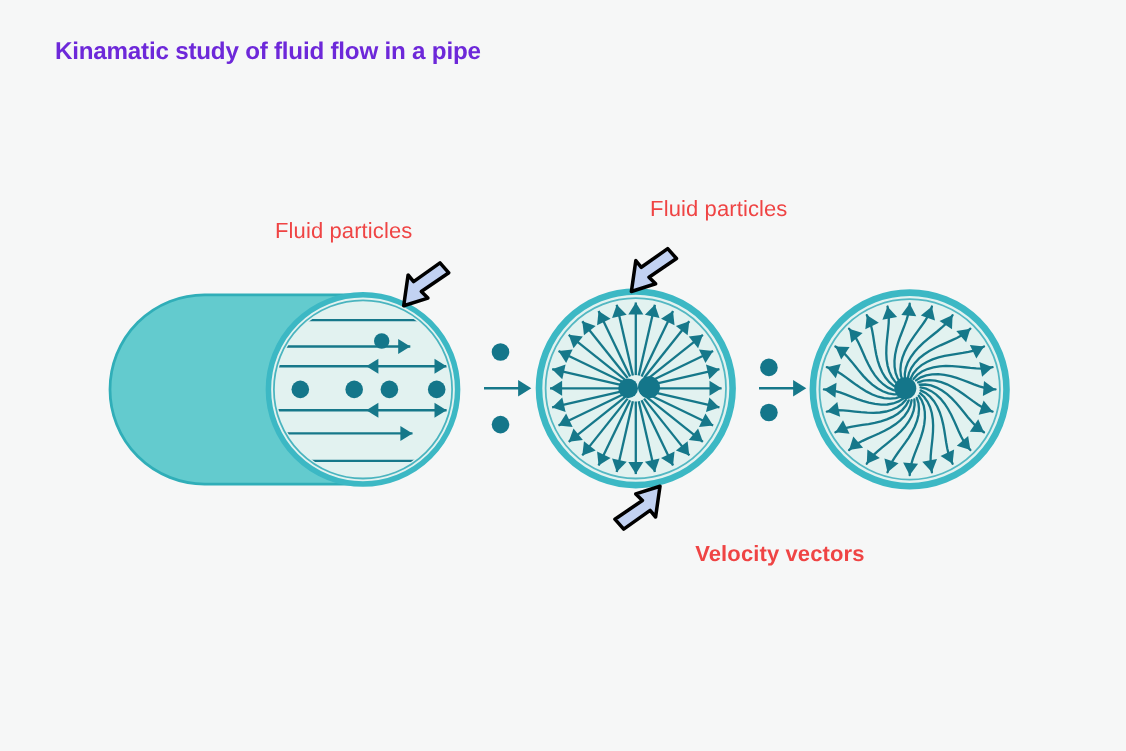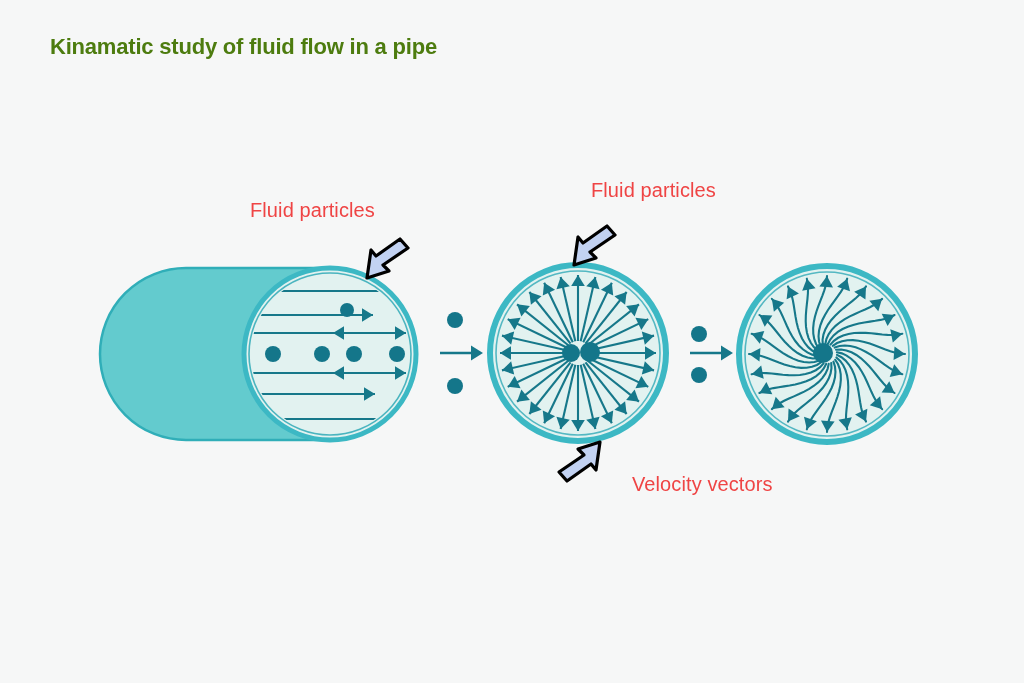--- a/index.html
+++ b/index.html
@@ -13,41 +13,41 @@
     font-family: "Liberation Sans", sans-serif;
     overflow: hidden;
     position: relative;
   }
   #page-title {
     position: absolute;
     left: 50px;
     top: 34px;
     font-size: 22px;
     font-weight: bold;
-    color: #4d7c0f;
+    color: #6d28d9;
     letter-spacing: -0.2px;
     white-space: nowrap;
   }
   #figure-canvas {
     position: absolute;
     left: 0;
     top: 0;
     width: 1024px;
     height: 683px;
   }
   .anno-label {
     position: absolute;
     font-size: 20px;
     color: #ef4444;
     white-space: nowrap;
     letter-spacing: 0.1px;
   }
   #label-fluid-particles-1 { left: 250px; top: 199px; }
   #label-fluid-particles-2 { left: 591px; top: 179px; }
-  #label-velocity-vectors  { left: 632px; top: 473px; }
+  #label-velocity-vectors  { left: 632px; top: 493px; font-weight: bold; }
 </style>
 </head>
 <body style="background: rgb(246, 247, 247);">
 
 <div id="page-title">Kinamatic study of fluid flow in a pipe</div>
 
 <svg id="figure-canvas" viewBox="0 0 1024 683" xmlns="http://www.w3.org/2000/svg">
     <g>
       <path d="M 186 268 L 330 268 A 29.240000000000002 86 0 0 1 330 440 L 186 440 A 86 86 0 0 1 186 268 Z" fill="#63CBCE" stroke="#30AEB8" stroke-width="2.5"></path>
       <circle cx="330" cy="354" r="86" fill="#E2F2F0" stroke="#3CB8C4" stroke-width="5"></circle>

